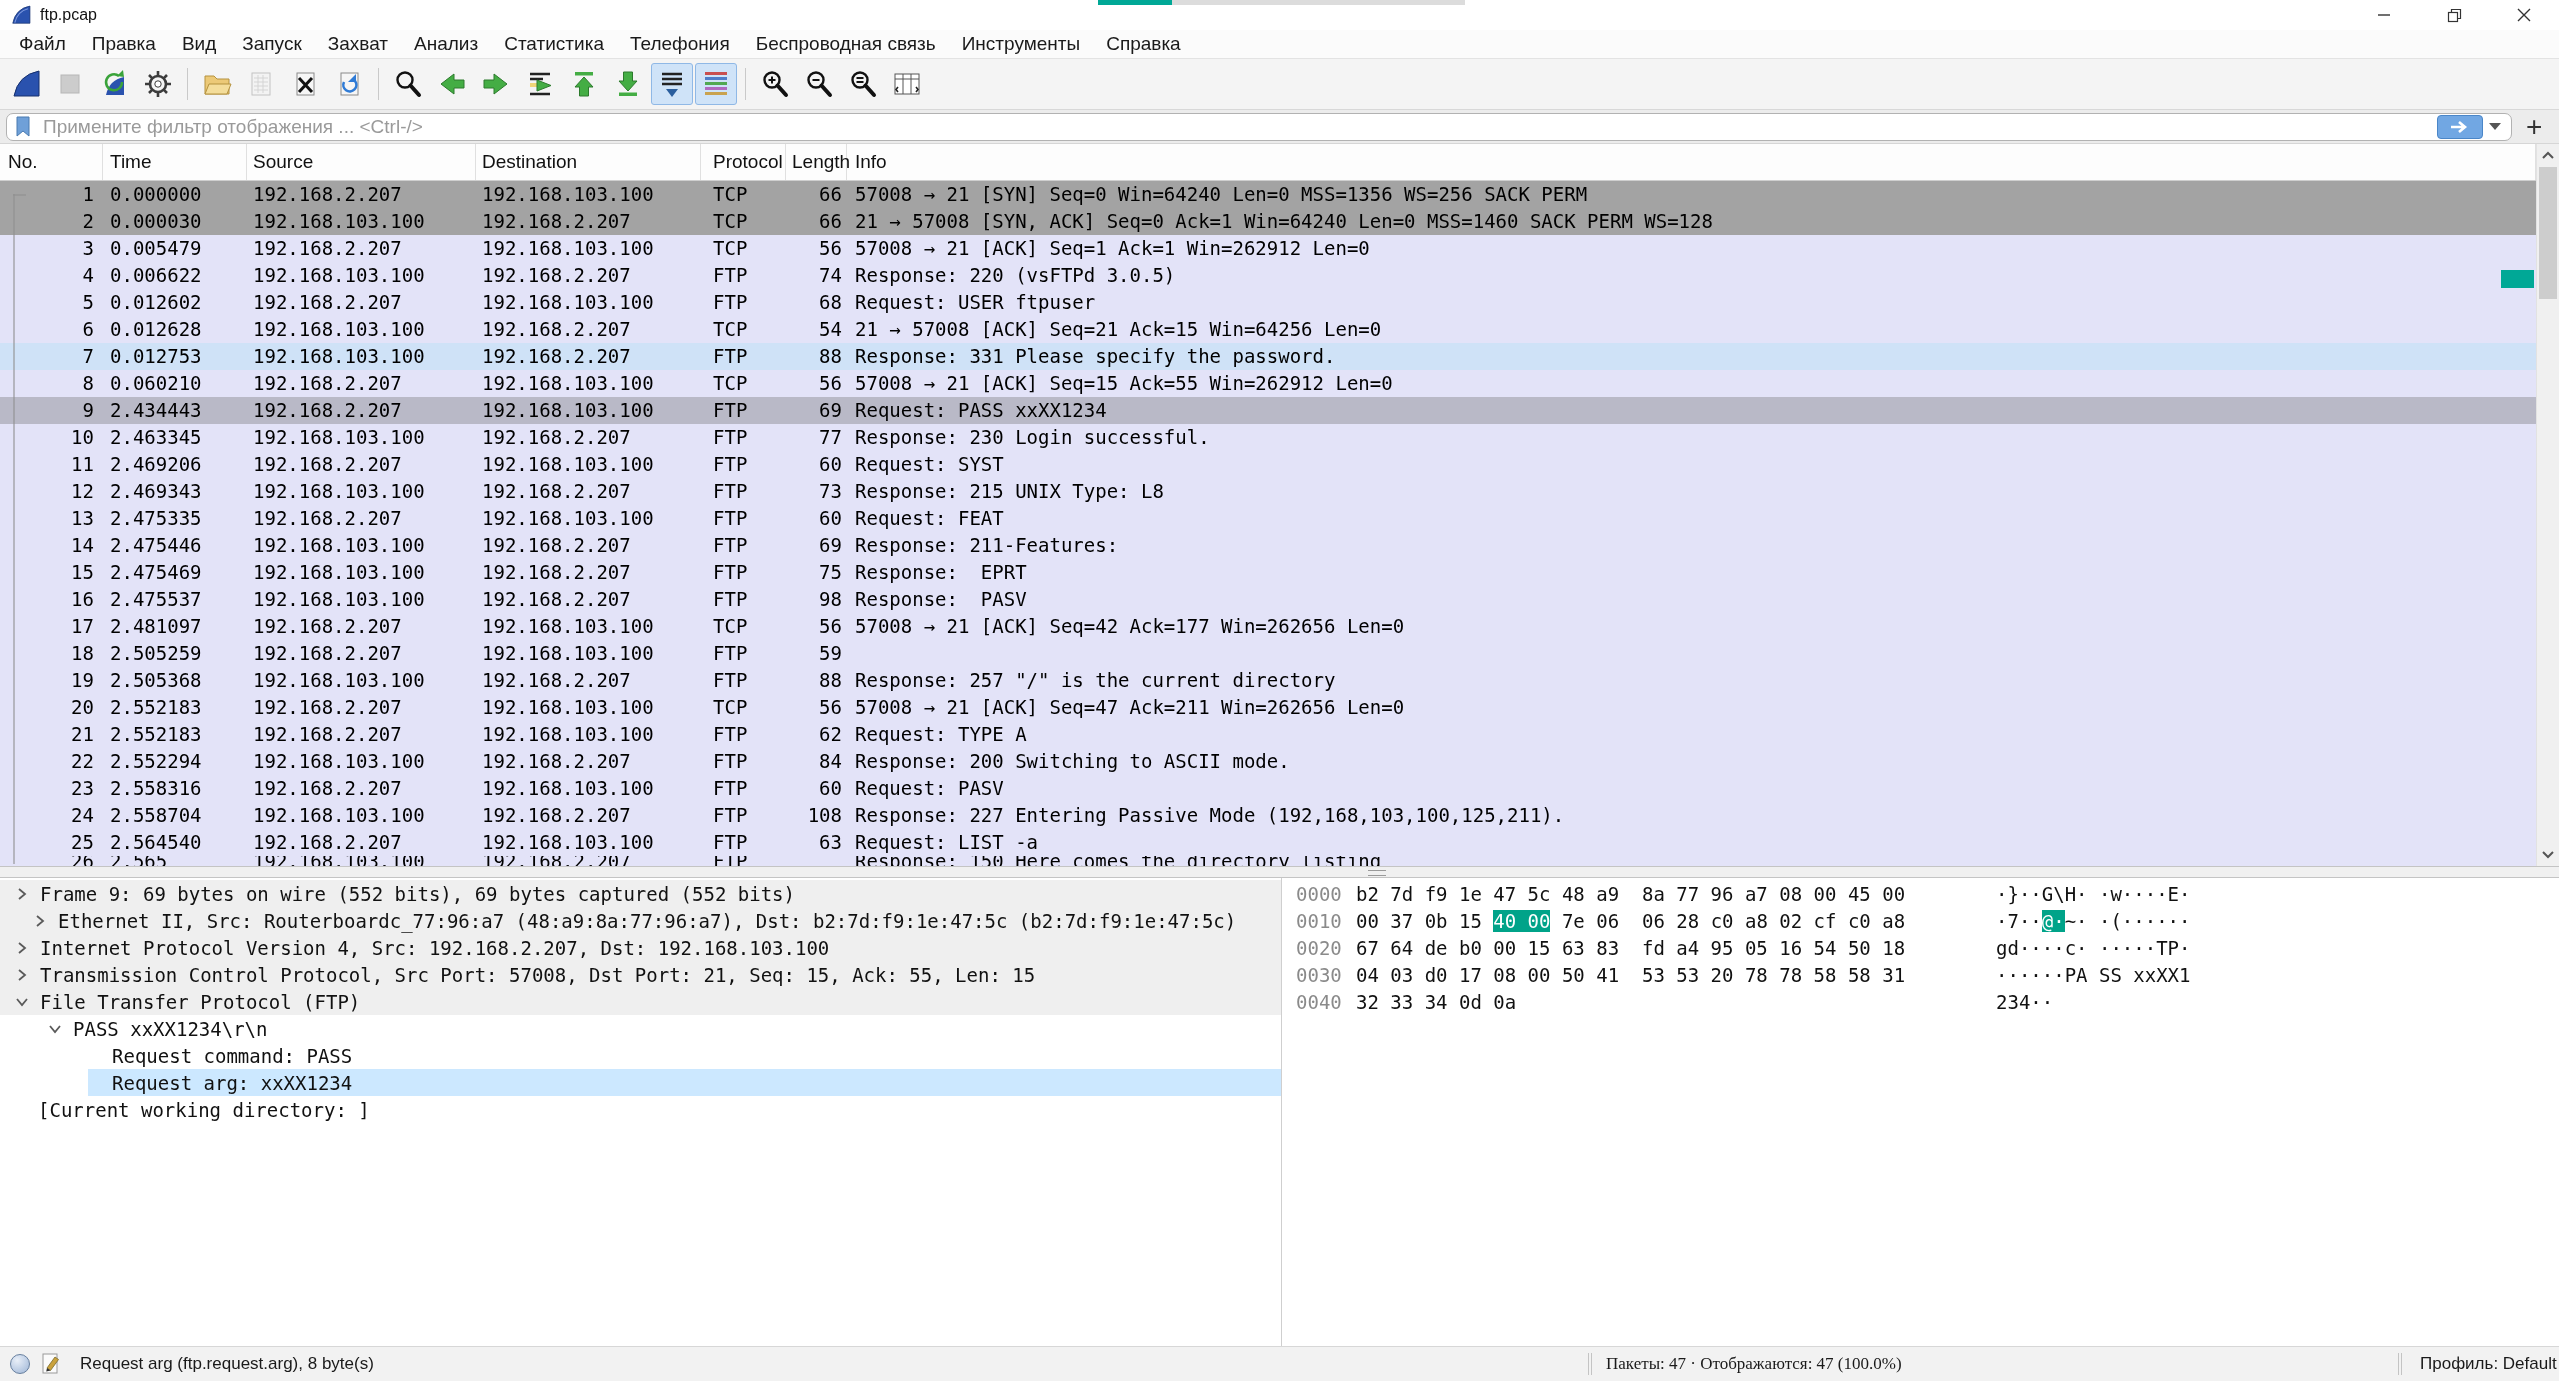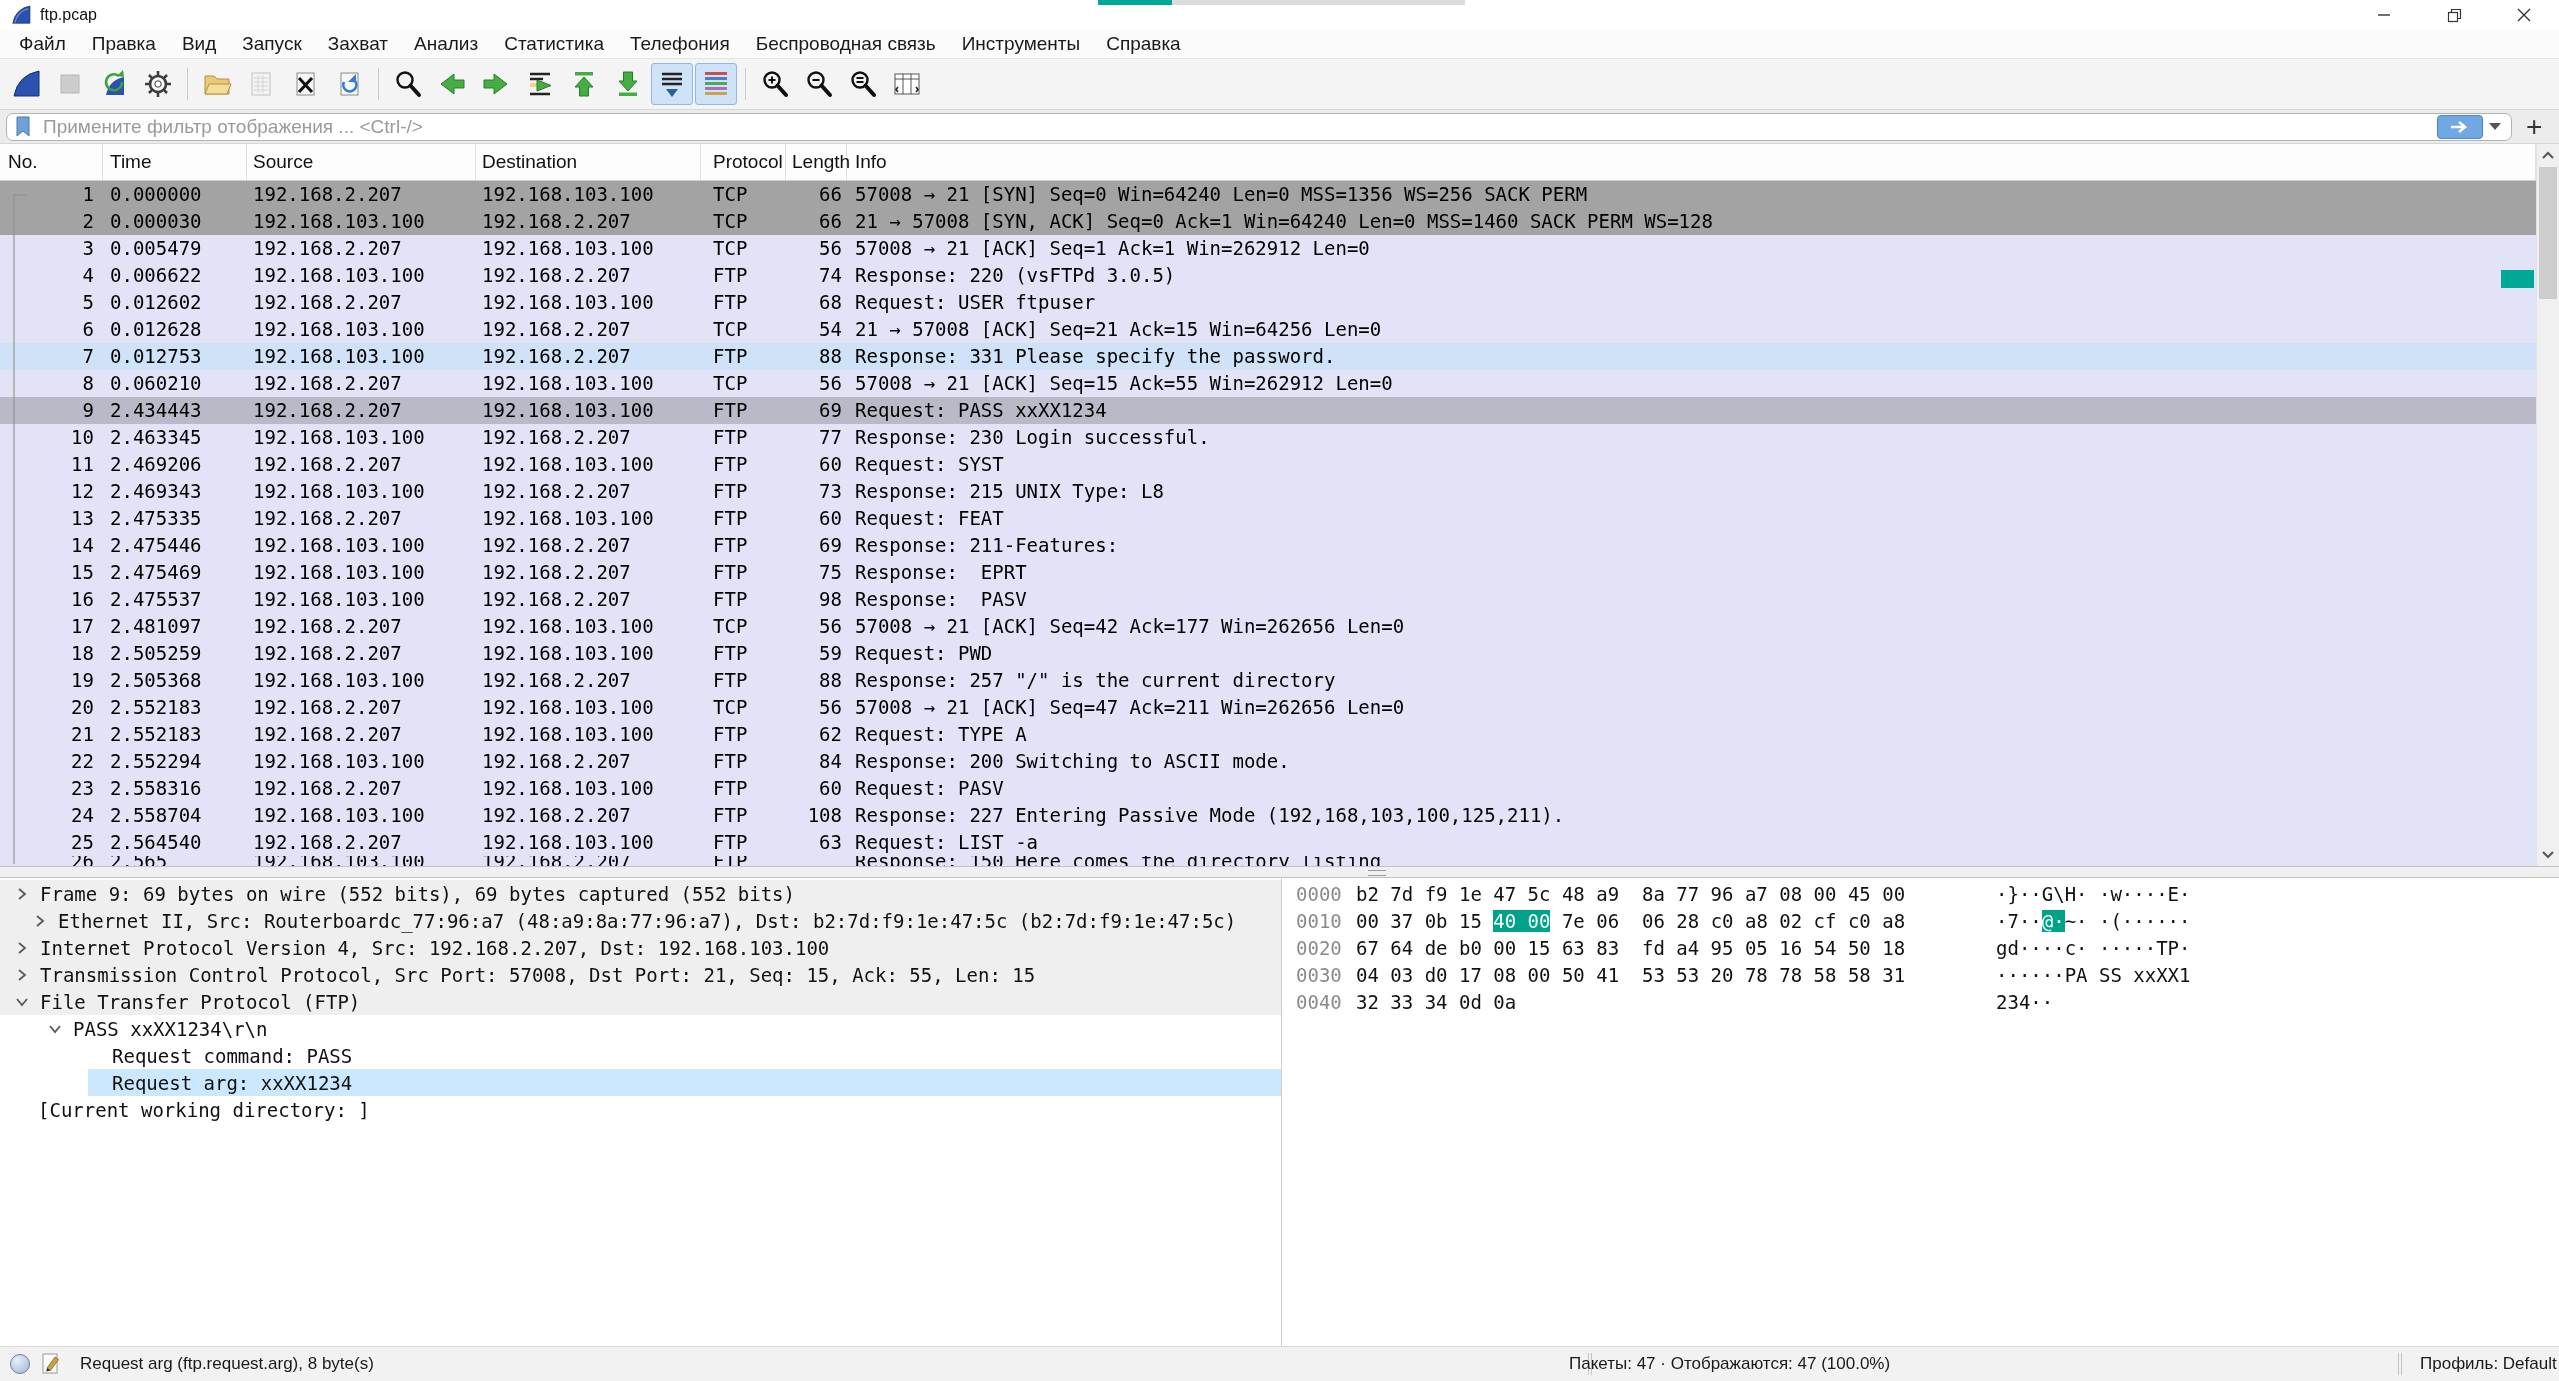--- a/index.html
+++ b/index.html
@@ -85,21 +85,21 @@
   .hoff{color:#8a8a8a;width:46px;flex:0 0 auto;margin-right:14px;}
   .hasc{position:absolute;left:700px;}
   .hx-hl{color:#ffffff;}
 
   
   .statusbar{height:35px;background:#f2f2f2;border-top:1px solid #d7d7d7;box-sizing:border-box;display:flex;align-items:center;position:relative;font-size:17px;color:#1a1a1a;}
   .expert-dot{width:20px;height:20px;border-radius:50%;margin:0 10px 0 10px;
     background:radial-gradient(circle at 35% 30%,#e9eff8,#9db5d6);border:1px solid #68809f;box-sizing:border-box;}
   .status-left-text{margin-left:18px;}
   .sb-sep{position:absolute;width:2px;height:22px;border-left:1px solid #c4c4c4;border-right:1px solid #c4c4c4;top:6px;}
-  .status-packets{position:absolute;left:1569px;}
+  .status-packets{position:absolute;left:1606px;font-family:Liberation Serif, serif;}
   .status-profile{position:absolute;left:2420px;}
 </style>
 </head>
 <body>
 
 <div class="window">
 
   <div class="titlebar">
     <svg class="app-icon" viewBox="0 0 32 32">
       <path d="M4 28 Q8 7 29 3 L29 28 Z" fill="#2a52ae" stroke="#16306e" stroke-width="1"></path>
@@ -316,21 +316,21 @@
           <div class="prow"><div class="pcell c-no">8</div><div class="pcell c-time">0.060210</div><div class="pcell c-src">192.168.2.207</div><div class="pcell c-dst">192.168.103.100</div><div class="pcell c-proto">TCP</div><div class="pcell c-len">56</div><div class="pcell c-info">57008 → 21 [ACK] Seq=15 Ack=55 Win=262912 Len=0</div></div>
           <div class="prow r-sel"><div class="pcell c-no">9</div><div class="pcell c-time">2.434443</div><div class="pcell c-src">192.168.2.207</div><div class="pcell c-dst">192.168.103.100</div><div class="pcell c-proto">FTP</div><div class="pcell c-len">69</div><div class="pcell c-info">Request: PASS xxXX1234</div></div>
           <div class="prow"><div class="pcell c-no">10</div><div class="pcell c-time">2.463345</div><div class="pcell c-src">192.168.103.100</div><div class="pcell c-dst">192.168.2.207</div><div class="pcell c-proto">FTP</div><div class="pcell c-len">77</div><div class="pcell c-info">Response: 230 Login successful.</div></div>
           <div class="prow"><div class="pcell c-no">11</div><div class="pcell c-time">2.469206</div><div class="pcell c-src">192.168.2.207</div><div class="pcell c-dst">192.168.103.100</div><div class="pcell c-proto">FTP</div><div class="pcell c-len">60</div><div class="pcell c-info">Request: SYST</div></div>
           <div class="prow"><div class="pcell c-no">12</div><div class="pcell c-time">2.469343</div><div class="pcell c-src">192.168.103.100</div><div class="pcell c-dst">192.168.2.207</div><div class="pcell c-proto">FTP</div><div class="pcell c-len">73</div><div class="pcell c-info">Response: 215 UNIX Type: L8</div></div>
           <div class="prow"><div class="pcell c-no">13</div><div class="pcell c-time">2.475335</div><div class="pcell c-src">192.168.2.207</div><div class="pcell c-dst">192.168.103.100</div><div class="pcell c-proto">FTP</div><div class="pcell c-len">60</div><div class="pcell c-info">Request: FEAT</div></div>
           <div class="prow"><div class="pcell c-no">14</div><div class="pcell c-time">2.475446</div><div class="pcell c-src">192.168.103.100</div><div class="pcell c-dst">192.168.2.207</div><div class="pcell c-proto">FTP</div><div class="pcell c-len">69</div><div class="pcell c-info">Response: 211-Features:</div></div>
           <div class="prow"><div class="pcell c-no">15</div><div class="pcell c-time">2.475469</div><div class="pcell c-src">192.168.103.100</div><div class="pcell c-dst">192.168.2.207</div><div class="pcell c-proto">FTP</div><div class="pcell c-len">75</div><div class="pcell c-info">Response:  EPRT</div></div>
           <div class="prow"><div class="pcell c-no">16</div><div class="pcell c-time">2.475537</div><div class="pcell c-src">192.168.103.100</div><div class="pcell c-dst">192.168.2.207</div><div class="pcell c-proto">FTP</div><div class="pcell c-len">98</div><div class="pcell c-info">Response:  PASV</div></div>
           <div class="prow"><div class="pcell c-no">17</div><div class="pcell c-time">2.481097</div><div class="pcell c-src">192.168.2.207</div><div class="pcell c-dst">192.168.103.100</div><div class="pcell c-proto">TCP</div><div class="pcell c-len">56</div><div class="pcell c-info">57008 → 21 [ACK] Seq=42 Ack=177 Win=262656 Len=0</div></div>
-          <div class="prow"><div class="pcell c-no">18</div><div class="pcell c-time">2.505259</div><div class="pcell c-src">192.168.2.207</div><div class="pcell c-dst">192.168.103.100</div><div class="pcell c-proto">FTP</div><div class="pcell c-len">59</div><div class="pcell c-info">Request: PWD</div></div>
+          <div class="prow"><div class="pcell c-no">18</div><div class="pcell c-time">2.505259</div><div class="pcell c-src">192.168.2.207</div><div class="pcell c-dst">192.168.103.100</div><div class="pcell c-proto">FTP</div><div class="pcell c-len">59</div></div>
           <div class="prow"><div class="pcell c-no">19</div><div class="pcell c-time">2.505368</div><div class="pcell c-src">192.168.103.100</div><div class="pcell c-dst">192.168.2.207</div><div class="pcell c-proto">FTP</div><div class="pcell c-len">88</div><div class="pcell c-info">Response: 257 "/" is the current directory</div></div>
           <div class="prow"><div class="pcell c-no">20</div><div class="pcell c-time">2.552183</div><div class="pcell c-src">192.168.2.207</div><div class="pcell c-dst">192.168.103.100</div><div class="pcell c-proto">TCP</div><div class="pcell c-len">56</div><div class="pcell c-info">57008 → 21 [ACK] Seq=47 Ack=211 Win=262656 Len=0</div></div>
           <div class="prow"><div class="pcell c-no">21</div><div class="pcell c-time">2.552183</div><div class="pcell c-src">192.168.2.207</div><div class="pcell c-dst">192.168.103.100</div><div class="pcell c-proto">FTP</div><div class="pcell c-len">62</div><div class="pcell c-info">Request: TYPE A</div></div>
           <div class="prow"><div class="pcell c-no">22</div><div class="pcell c-time">2.552294</div><div class="pcell c-src">192.168.103.100</div><div class="pcell c-dst">192.168.2.207</div><div class="pcell c-proto">FTP</div><div class="pcell c-len">84</div><div class="pcell c-info">Response: 200 Switching to ASCII mode.</div></div>
           <div class="prow"><div class="pcell c-no">23</div><div class="pcell c-time">2.558316</div><div class="pcell c-src">192.168.2.207</div><div class="pcell c-dst">192.168.103.100</div><div class="pcell c-proto">FTP</div><div class="pcell c-len">60</div><div class="pcell c-info">Request: PASV</div></div>
           <div class="prow"><div class="pcell c-no">24</div><div class="pcell c-time">2.558704</div><div class="pcell c-src">192.168.103.100</div><div class="pcell c-dst">192.168.2.207</div><div class="pcell c-proto">FTP</div><div class="pcell c-len">108</div><div class="pcell c-info">Response: 227 Entering Passive Mode (192,168,103,100,125,211).</div></div>
           <div class="prow"><div class="pcell c-no">25</div><div class="pcell c-time">2.564540</div><div class="pcell c-src">192.168.2.207</div><div class="pcell c-dst">192.168.103.100</div><div class="pcell c-proto">FTP</div><div class="pcell c-len">63</div><div class="pcell c-info">Request: LIST -a</div></div>
           <div class="prow r-part"><div class="pcell c-no">26</div><div class="pcell c-time">2.565</div><div class="pcell c-src">192.168.103.100</div><div class="pcell c-dst">192.168.2.207</div><div class="pcell c-proto">FTP</div><div class="pcell c-len"></div><div class="pcell c-info">Response: 150 Here comes the directory listing</div></div>
           <div class="tree-tick"></div>
           <div class="tree-line"></div>

